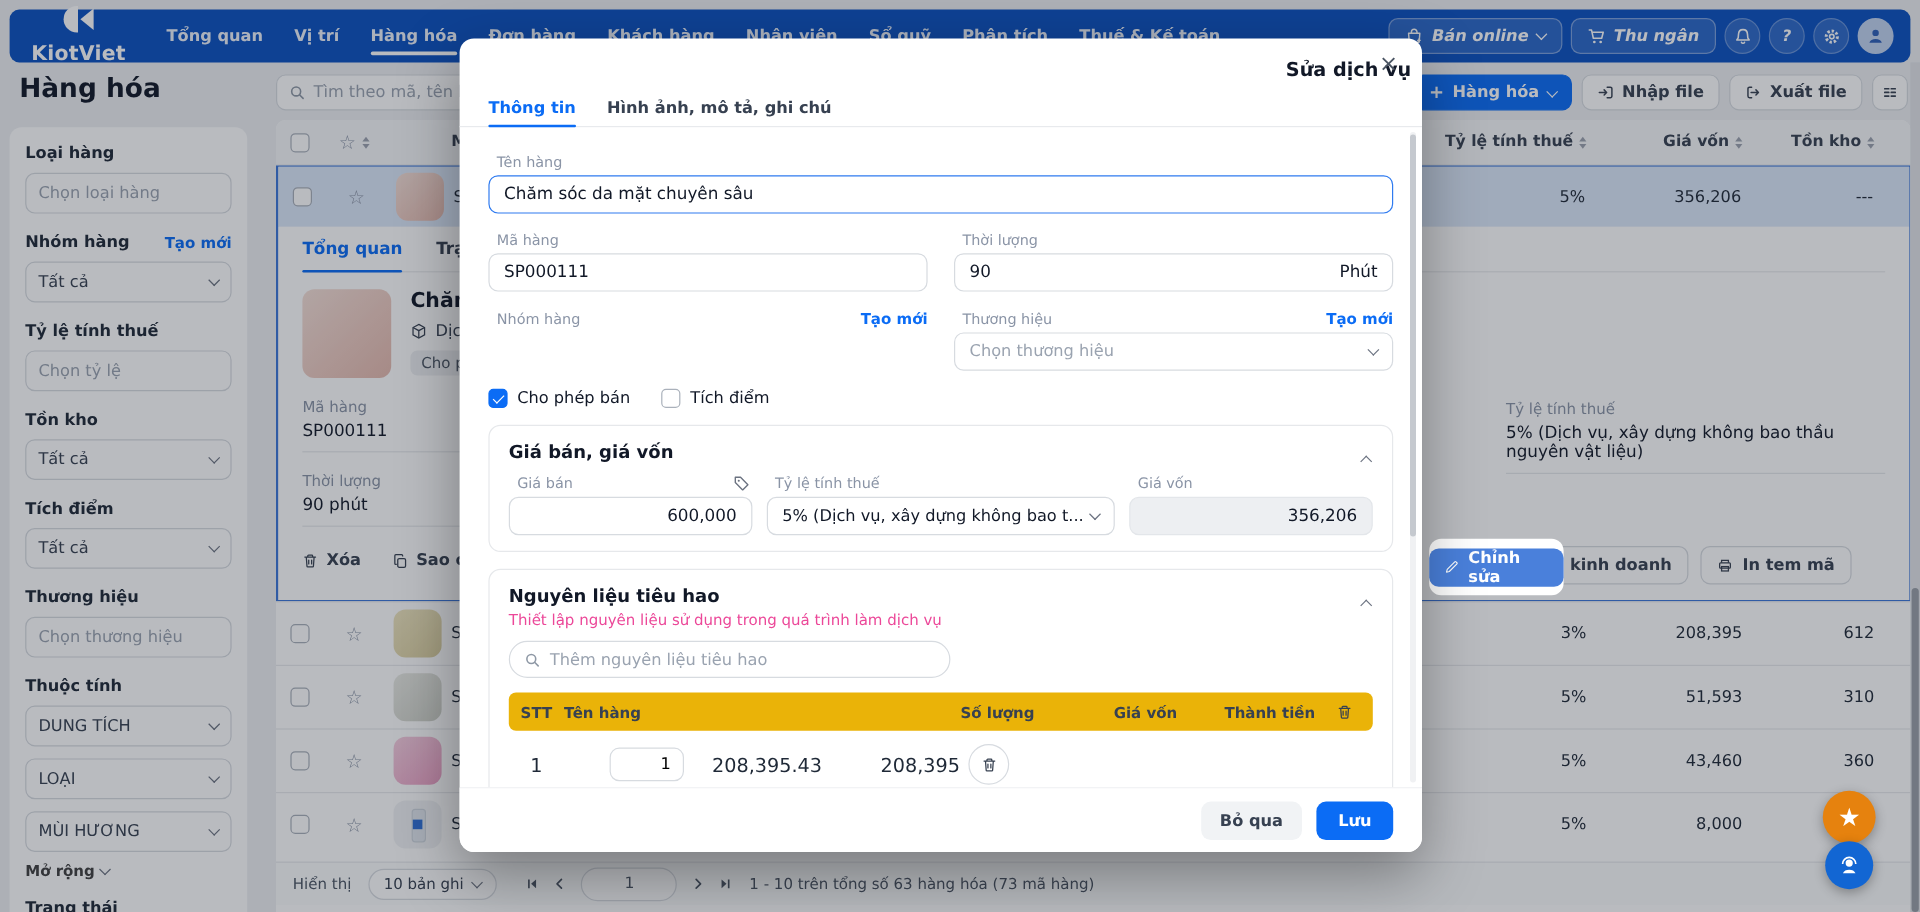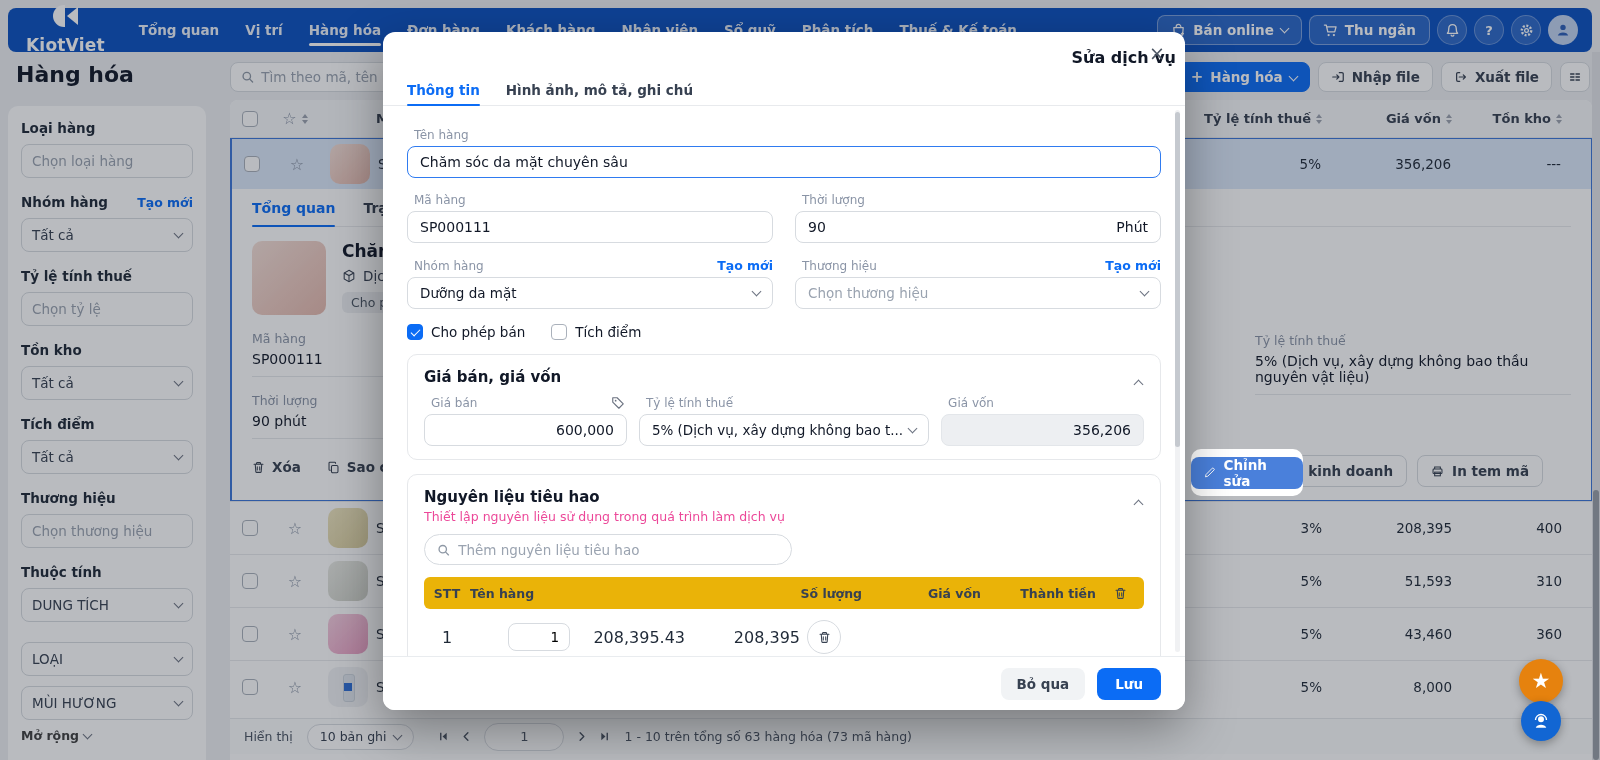--- a/index.html
+++ b/index.html
@@ -11,21 +11,21 @@
   #topbar { left:8px; top:8px; width:1584px; height:44px; background:#0b51c1; border-radius:8px;
             display:flex; align-items:center; padding:0 14px 0 18px; z-index:1; }
   .brand { display:flex; align-items:center; gap:8px; color:#fff;flex-direction:column; }
   .logo-mark { display:flex; align-items:center; gap:2px; }
   .logo-a { width:12px; height:22px; background:#fff; border-radius:11px 0 0 11px; }
   .logo-b { width:0; height:0; border-top:9px solid transparent; border-bottom:9px solid transparent; border-right:11px solid #fff; }
   .brand-name { font-size:17px; font-weight:800; letter-spacing:.2px; }
   .nav { display:flex; gap:26px; margin-left:34px; }
   .nav-item { color:rgba(255,255,255,.92); font-size:13.5px; font-weight:600; padding:12px 0; position:relative; cursor:pointer; }
   .nav-item.active::after { content:""; position:absolute; left:0; right:0; bottom:4px; height:3px; background:#fff; border-radius:2px; }
-  .topbar-right { margin-left:auto; display:flex; align-items:flex-start; gap:7px; }
+  .topbar-right { margin-left:auto; display:flex; align-items:flex-start; gap:7px;font-style:italic; }
   .pill-btn { display:flex; align-items:center; gap:7px; height:30px; padding:0 13px; border:1px solid rgba(255,255,255,.38);
               background:rgba(255,255,255,.13); border-radius:8px; color:#fff; font-size:13.5px; font-weight:600; cursor:pointer; }
   .circ-btn { width:30px; height:30px; border-radius:50%; background:rgba(255,255,255,.14); border:1px solid rgba(255,255,255,.28);
               display:flex; align-items:center; justify-content:center; color:#fff; font-size:13px; font-weight:700; cursor:pointer; }
   .avatar { background:rgba(255,255,255,.75); color:#2d5fb8; border:none; }
 
   
   #sidebar-title { left:16px; top:62px; font-size:22px; font-weight:700; color:#111827; z-index:1; }
   #sidebar { left:8px; top:106px; width:198px; bottom:-10px; background:#fff; border-radius:10px; padding:14px 13px; z-index:1; overflow:hidden; }
   .f-label-row { display:flex; justify-content:space-between; align-items:center; margin-bottom:8px; }
@@ -281,21 +281,21 @@
   <div class="f-label-row">
       <span class="f-label">Thương hiệu</span>
     </div>
   <div class="f-ctrl">
       <span class="ph">Chọn thương hiệu</span>
     </div>
 
   <div class="f-label-row">
       <span class="f-label">Thuộc tính</span>
     </div>
-  <div class="f-ctrl" style="margin-bottom:20px">
+  <div class="f-ctrl" style="margin-bottom:10px">
       <span>DUNG TÍCH</span>
       <span class="chev"></span>
     </div>
   <div class="f-ctrl" style="margin-bottom:10px">
       <span>LOẠI</span>
       <span class="chev"></span>
     </div>
   <div class="f-ctrl" style="margin-bottom:8px">
       <span>MÙI HƯƠNG</span>
       <span class="chev"></span>
@@ -476,21 +476,21 @@
       <span class="col-check">
           <span class="cbx"></span>
         </span>
       <span class="col-star">☆</span>
       <span class="col-thumb">
           <span class="thumb th2"></span>
         </span>
       <span class="col-name">S</span>
       <span class="col-tax">3%</span>
       <span class="col-cost">208,395</span>
-      <span class="col-stock">400</span>
+      <span class="col-stock">612</span>
     </div>
     <div class="trow data-row pr">
       <span class="col-check">
           <span class="cbx"></span>
         </span>
       <span class="col-star">☆</span>
       <span class="col-thumb">
           <span class="thumb th3"></span>
         </span>
       <span class="col-name">S</span>
@@ -605,24 +605,20 @@
           <span>Phút</span>
         </div>
       </div>
     </div>
 
     <div class="m-grid2">
       <div>
         <div class="m-label-row">
           <span class="m-label">Nhóm hàng</span>
           <span class="f-link">Tạo mới</span>
-        </div>
-        <div class="m-select">
-          <span>Dưỡng da mặt</span>
-            <span class="chev"></span>
         </div>
       </div>
       <div>
         <div class="m-label-row">
           <span class="m-label">Thương hiệu</span>
           <span class="f-link">Tạo mới</span>
         </div>
         <div class="m-select">
           <span class="ph">Chọn thương hiệu</span>
             <span class="chev"></span>

